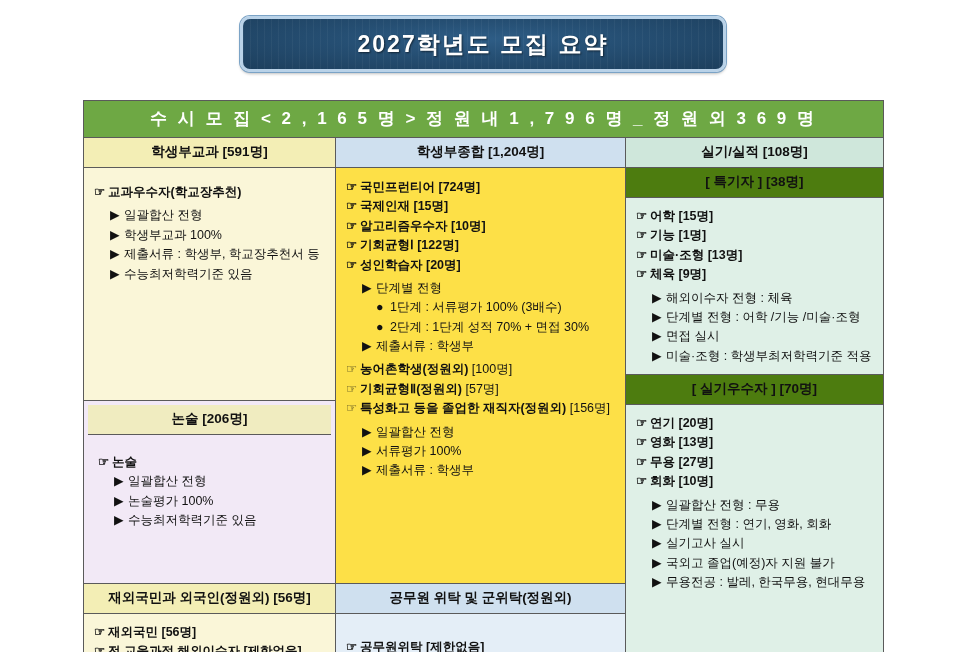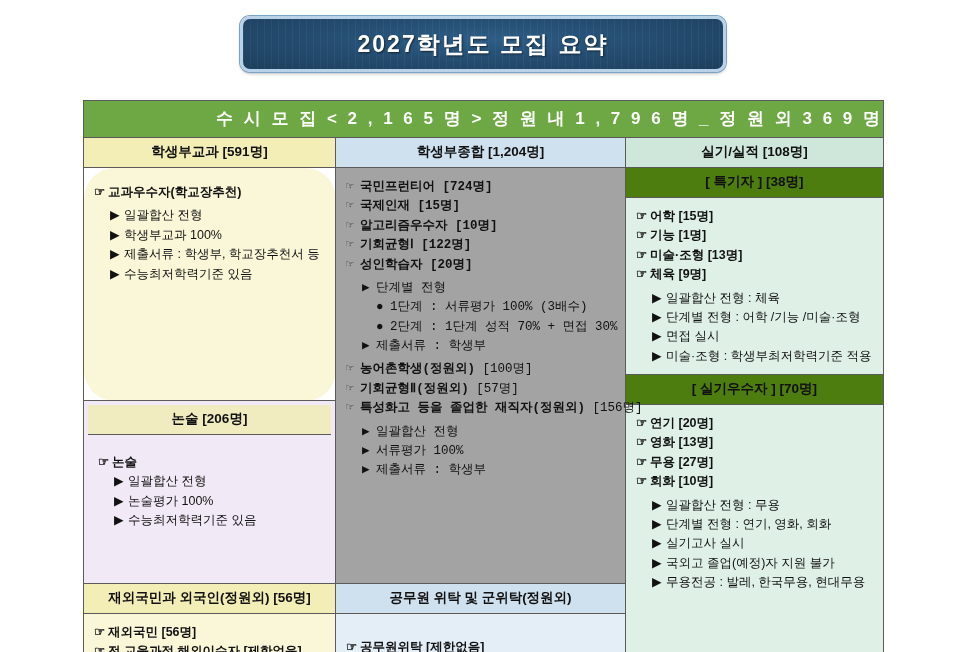--- a/index.html
+++ b/index.html
@@ -58,39 +58,39 @@
   }
   table.main td, table.main th {
     border: 1px solid #5a5a5a;
     vertical-align: top;
     padding: 0;
   }
 
   .hdr-green {
     background: #6ea844;
     color: #ffffff;
-    text-align: right;
+    text-align: center;
     font-size: 17px;
     font-weight: bold;
     letter-spacing: 3px;
     padding: 6px 0 7px 0 !important;
   }
 
   .col-hdr {
     text-align: center;
     font-weight: bold;
     font-size: 13.5px;
     padding: 5px 0 6px 0 !important;
   }
   .hdr-a { background: #f3eeb5; }
   .hdr-b { background: #cfe0ef; }
   .hdr-c { background: #cfe7db; }
 
-  .cell-a { background: #faf6d8; border-radius: 31px; }
-  .cell-b { background: #a3a3a3; font-family: Liberation Mono, monospace; }
+  .cell-a { background: #faf6d8; }
+  .cell-b { background: #fde047; }
   .cell-c { background: #dff0e7; }
   .cell-a2 { background: #f2e9f6; }
   .cell-b2 { background: #e4eef7; }
 
   .sub-hdr {
     text-align: center;
     font-weight: bold;
     font-size: 13.5px;
     padding: 5px 0 6px 0 !important;
     background: #4d7c0f;
@@ -184,21 +184,21 @@
         </td>
 
         <td class="cell-c" rowspan="3" style="padding:0">
           <div class="sub-hdr" style="border-bottom:1px solid #5a5a5a">[ 특기자 ] [38명]</div>
           <div class="pad" style="padding-top:9px; padding-bottom:8px">
             <div class="line b"><span class="lead">☞</span><span>어학 [15명]</span></div>
             <div class="line b"><span class="lead">☞</span><span>기능 [1명]</span></div>
             <div class="line b"><span class="lead">☞</span><span>미술·조형 [13명]</span></div>
             <div class="line b"><span class="lead">☞</span><span>체육 [9명]</span></div>
             <div class="gap-sm"></div>
-            <div class="line ind1"><span class="lead">▶</span><span>일괄합산 전형 : 체육</span></div>
+            <div class="line ind1"><span class="lead">▶</span><span>해외이수자 전형 : 체육</span></div>
             <div class="line ind1"><span class="lead">▶</span><span>단계별 전형 : 어학 /기능 /미술·조형</span></div>
             <div class="line ind1"><span class="lead">▶</span><span>면접 실시</span></div>
             <div class="line ind1"><span class="lead">▶</span><span>미술·조형 : 학생부최저학력기준 적용</span></div>
           </div>
           <div class="sub-hdr" style="border-top:1px solid #5a5a5a; border-bottom:1px solid #5a5a5a">[ 실기우수자 ] [70명]</div>
           <div class="pad" style="padding-top:9px">
             <div class="line b"><span class="lead">☞</span><span>연기 [20명]</span></div>
             <div class="line b"><span class="lead">☞</span><span>영화 [13명]</span></div>
             <div class="line b"><span class="lead">☞</span><span>무용 [27명]</span></div>
             <div class="line b"><span class="lead">☞</span><span>회화 [10명]</span></div>

